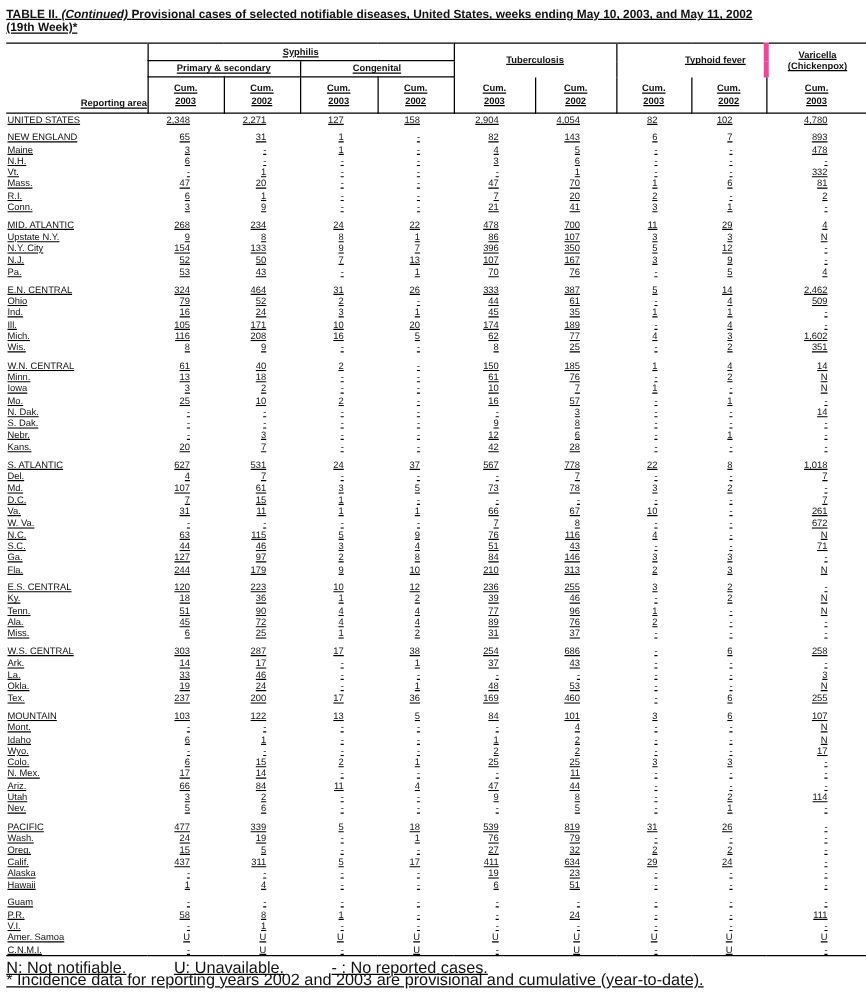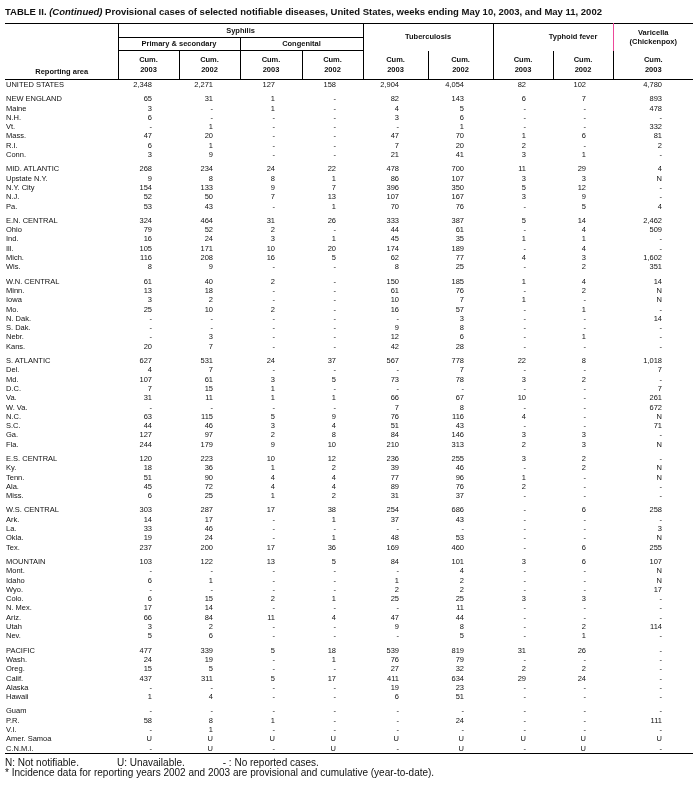--- a/index.html
+++ b/index.html
@@ -3,20 +3,21 @@
 <meta charset="utf-8">
 <style>
   * { box-sizing: border-box; }
   html, body { margin: 0; padding: 0; background: #fff; }
   .page {
     width: 693px; height: 795px;
     background: #fff; color: #000;
     font-family: "Liberation Sans", sans-serif;
     padding: 6px 3px 0 5px;
     overflow: hidden;
+    text-decoration: underline;
   }
   .title {
     font-size: 9.5px; font-weight: bold; line-height: 11px;
     margin-bottom: 6px; color: #111;
   }
   .title .it { font-style: italic; }
   table {
     border-collapse: collapse; table-layout: fixed;
     width: 688px;
     border-top: 1.5px solid #000;
@@ -24,52 +25,53 @@
   }
   thead th {
     font-size: 7.5px; font-weight: bold; color: #111;
     padding: 0; text-align: center; vertical-align: middle; line-height: 1.3;
     white-space: nowrap; overflow: hidden;
   }
   thead tr.row-a { height: 14px; }
   thead tr.row-b { height: 13px; }
   thead tr.row-c { height: 29px; margin-top: 11px; }
   th.ra {
-    text-align: center; vertical-align: bottom; padding: 0 0 2px 1px;
+    text-align: right; vertical-align: bottom; padding: 0 0 2px 1px;
     border-right: 1px solid #000; border-bottom: 1.5px solid #000;
   }
   th.grp-syph { border-right: 1px solid #000; border-bottom: 1px solid #000; }
   th.grp-tb   { border-right: 1px solid #000; text-align: center; }
-  th.grp-ty   { border-right: 1px solid #ec4899; padding-left: 40px; }
+  th.grp-ty   { border-right: 4px solid #ec4899; padding-left: 40px; }
   th.grp-var  { }
   th.sub-ps   { border-right: 1px solid #000; border-bottom: 1px solid #000; }
   th.sub-cong { border-right: 1px solid #000; border-bottom: 1px solid #000; margin-left: 12px; }
   tr.row-c th { border-bottom: 1.5px solid #000; }
   tr.row-c th.vline { border-right: 1px solid #000; }
   tbody td {
     font-size: 7.5px; color: #111; padding: 0; line-height: 9.3px;
     white-space: nowrap; overflow: hidden; vertical-align: middle;
   }
   tbody tr.data-row { height: 9.3px; }
   tbody tr.gap-row { height: 5px; }
   td.area { text-align: left; padding-left: 1px; }
   td.num  { text-align: right; padding-right: 27px; }
   td.num.c5, td.num.c6 { padding-right: 29px; }
   td.num.c9 { padding-right: 31px; }
-  .footnotes { margin-top: 4px; font-size: 10px; color: #111; line-height: 10px; }
+  .footnotes { margin-top: 4px; font-size: 13px; color: #111; line-height: 10px; }
   .fn-line1 span { margin-right: 38px; }
   .fn-line2 { margin-top: 0px; }
 </style>
 </head>
 <body>
 
 <div class="page">
 
   <div class="title">
     <div><span>TABLE II.</span> <span class="it">(Continued)</span> <span>Provisional cases of selected notifiable diseases, United States, weeks ending May 10, 2003, and May 11, 2002</span></div>
+    <div>(19th Week)*</div>
   </div>
 
   <table>
     <colgroup>
       <col style="width:113px">
       <col style="width:61px">
         <col style="width:61px">
         <col style="width:62px">
         <col style="width:61px">
       <col style="width:65px">

